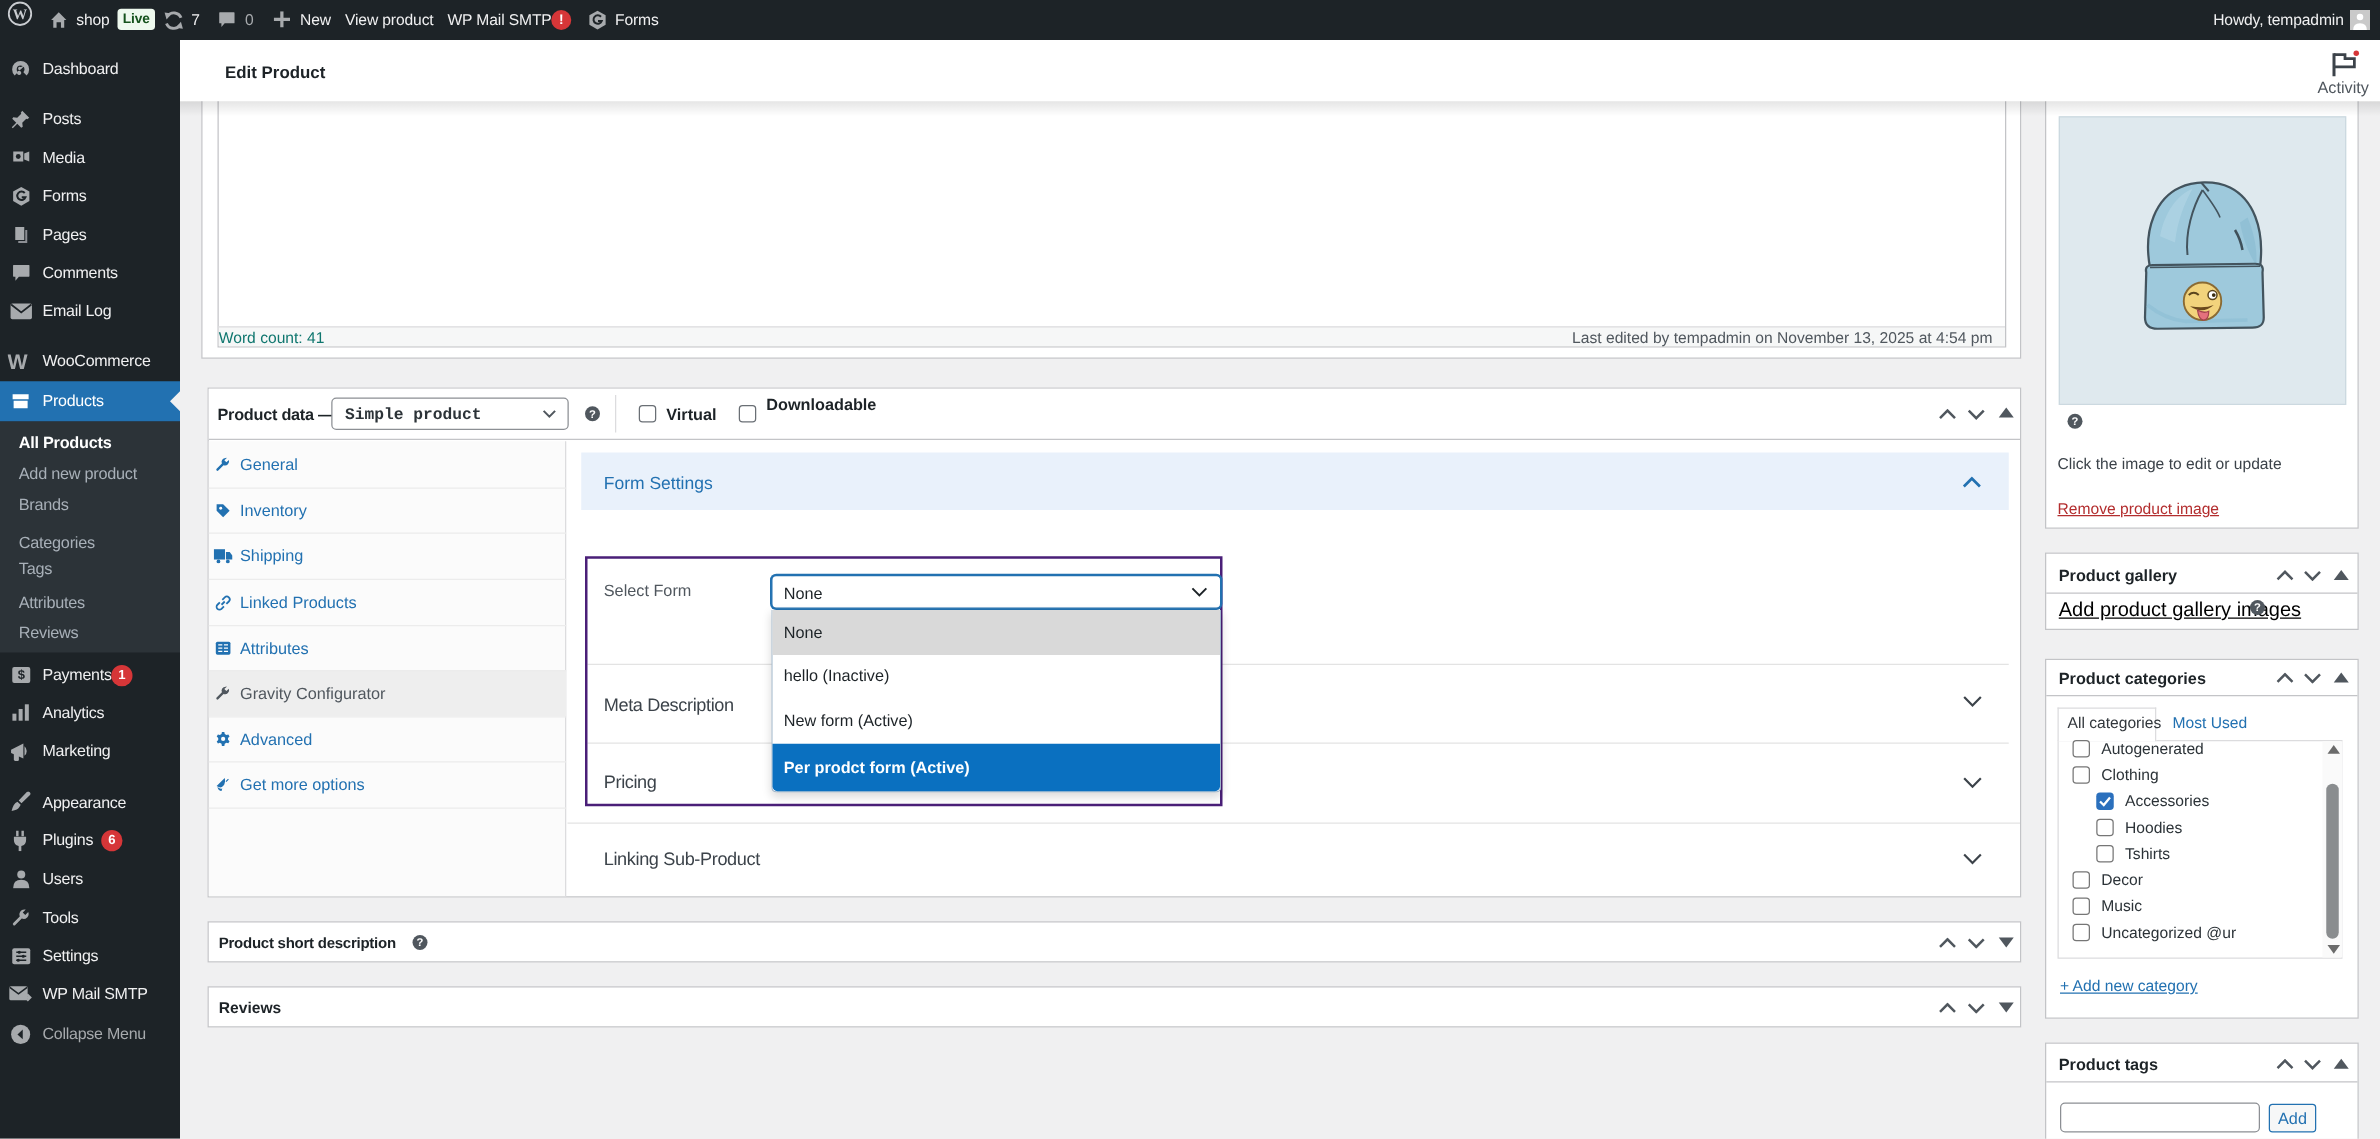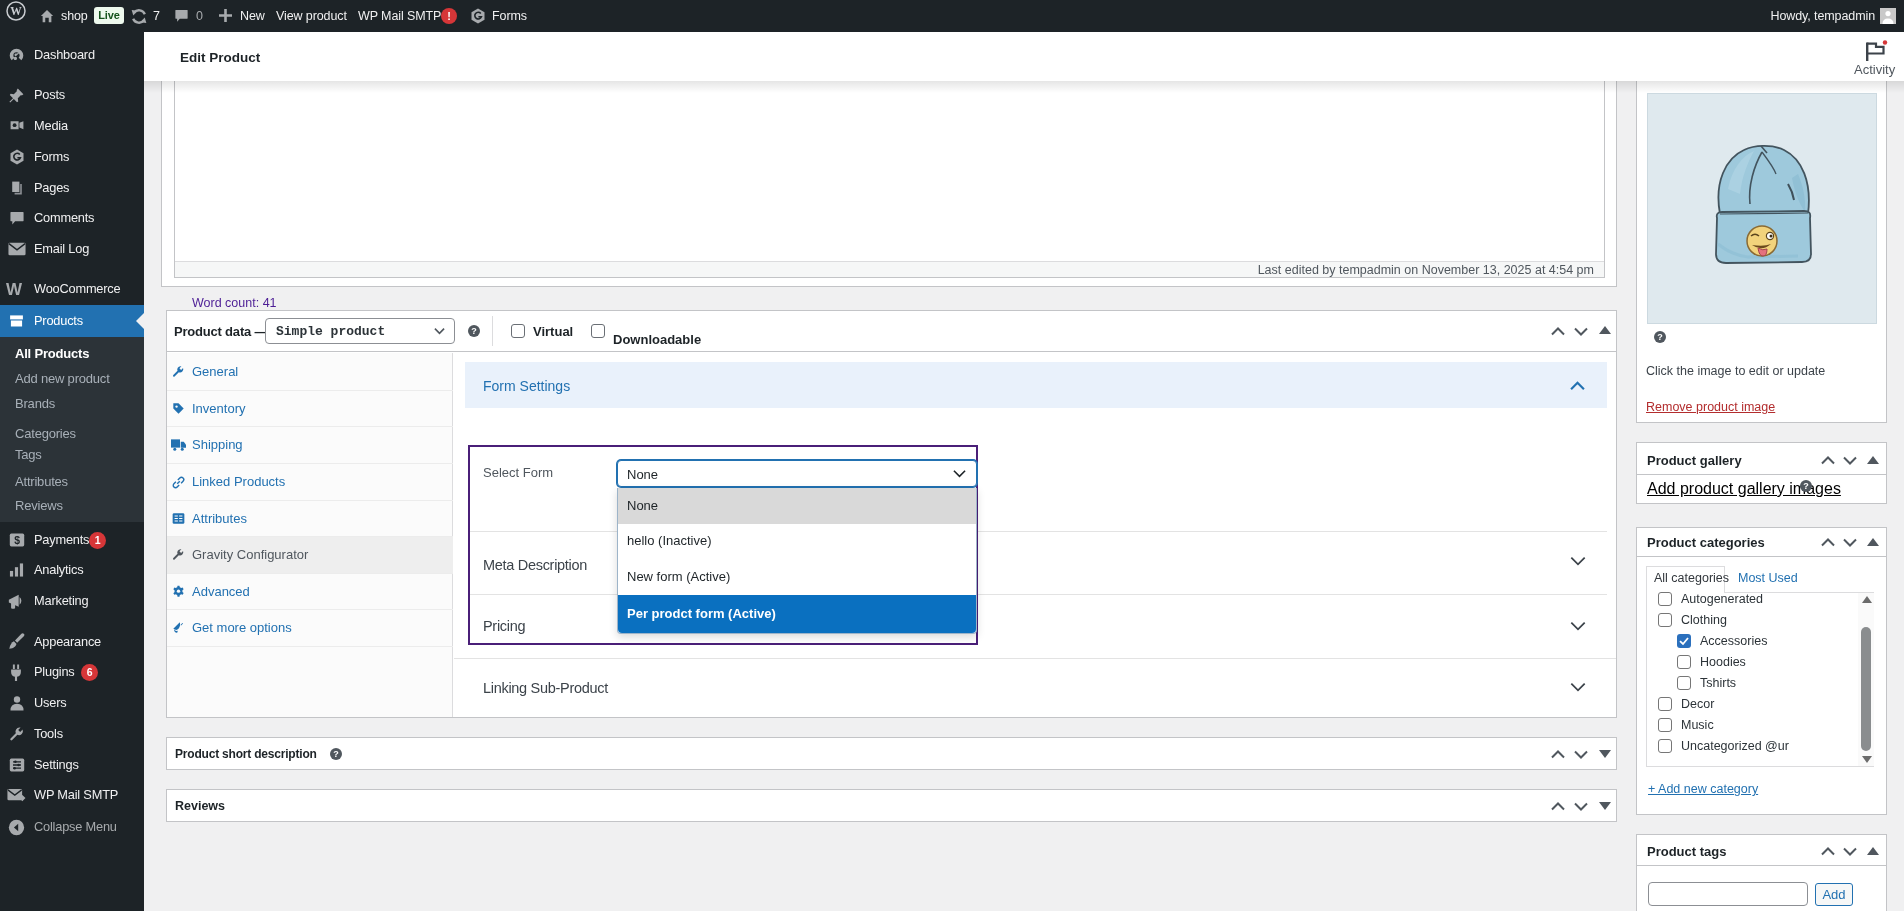--- a/index.html
+++ b/index.html
@@ -205,38 +205,38 @@
     <path d="M3.2 2.5 V21" stroke="#3c434a" stroke-width="2.4" fill="none"></path>
     <path d="M3.2 3.7 H12 V6.8 H19.5 V13.5 H3.2" stroke="#3c434a" stroke-width="2.2" fill="none"></path>
     <circle cx="21" cy="2.5" r="2.2" fill="#d63638"></circle>
   </svg>
   <div class="abs" style="left:9px;top:26px;font-size:13px;color:#50575e;">Activity</div>
 </div>
 
 <div class="abs" style="left:161px;top:60px;width:1456px;height:227px;background:#fff;border:1px solid #c3c4c7;"></div>
 <div class="abs" style="left:174px;top:60px;width:1431px;height:218px;background:#fff;border:1px solid #c3c4c7;"></div>
 <div class="abs" style="left:175px;top:261px;width:1429px;height:16px;background:#f6f7f7;border-top:1px solid #dcdcde;"></div>
-<div class="abs" style="left:192px;top:263px;font-size:12.5px;color:#4c1d95;margin-top:33px;">Word count: 41</div>
+<div class="abs" style="left:175px;top:263px;font-size:12.5px;color:#0f766e;">Word count: 41</div>
 <div class="abs" style="right:310px;top:263px;font-size:12.5px;color:#50575e;">Last edited by tempadmin on November 13, 2025 at 4:54 pm</div>
 
 <div class="box" style="left:166px;top:310px;width:1451px;height:408px;"></div>
 <div id="pdheader">
   <div class="abs" style="left:167px;top:311px;width:1449px;height:41px;border-bottom:1px solid #c3c4c7;background:#fff;"></div>
   <div class="abs" style="left:174px;top:324px;font-size:13px;letter-spacing:-0.2px;font-weight:bold;color:#1d2327;">Product data —</div>
   <div class="abs" style="left:265px;top:318px;width:190px;height:26px;border:1px solid #8c8f94;border-radius:4px;background:#fff;"></div>
   <div class="abs" style="left:276px;top:324px;font-size:13px;font-weight:600;color:#2c3338;font-family:Liberation Mono, monospace;">Simple product</div>
   <svg class="abs" style="left:434px;top:327px;" width="11" height="8" viewBox="0 0 12 8">
       <path d="M1 1.5 L6 6.5 L11 1.5" fill="none" stroke="#50575e" stroke-width="1.8"></path>
     </svg>
   <div class="abs" style="left:468px;top:325px;width:12px;height:12px;border-radius:50%;background:#50575e;color:#fff;font-size:9px;font-weight:bold;text-align:center;line-height:12px;">?</div>
   <div class="abs" style="left:492px;top:316px;width:1px;height:30px;background:#dcdcde;"></div>
   <div class="abs" style="left:511px;top:324px;width:14px;height:14px;border:1px solid #6a6f75;border-radius:3px;background:#fff;"></div>
   <div class="abs" style="left:533px;top:324px;font-size:13px;font-weight:600;color:#1d2327;">Virtual</div>
   <div class="abs" style="left:591px;top:324px;width:14px;height:14px;border:1px solid #6a6f75;border-radius:3px;background:#fff;"></div>
-  <div class="abs" style="left:613px;top:332px;font-size:13px;font-weight:600;color:#1d2327;">Downloadable</div>
+  <div class="abs" style="left:613px;top:316px;font-size:13px;font-weight:600;color:#1d2327;">Downloadable</div>
   <svg class="abs" style="left:1551px;top:327px;" width="14" height="9" viewBox="0 0 14 9">
       <path d="M1 7.5 L7 1.5 L13 7.5" fill="none" stroke="#50575e" stroke-width="2"></path>
     </svg>
   <svg class="abs" style="left:1574px;top:327px;" width="14" height="9" viewBox="0 0 14 9">
       <path d="M1 1.5 L7 7.5 L13 1.5" fill="none" stroke="#50575e" stroke-width="2"></path>
     </svg>
   <div class="abs" style="left:1599px;top:326px;width:0;height:0;border-bottom:8px solid #50575e;border-left:6px solid transparent;border-right:6px solid transparent;"></div>
 </div>
 <div id="pdtabs">
   <div class="abs" style="left:167px;top:353px;width:286px;height:364px;background:#fbfbfb;border-right:1px solid #dcdcde;"></div>

